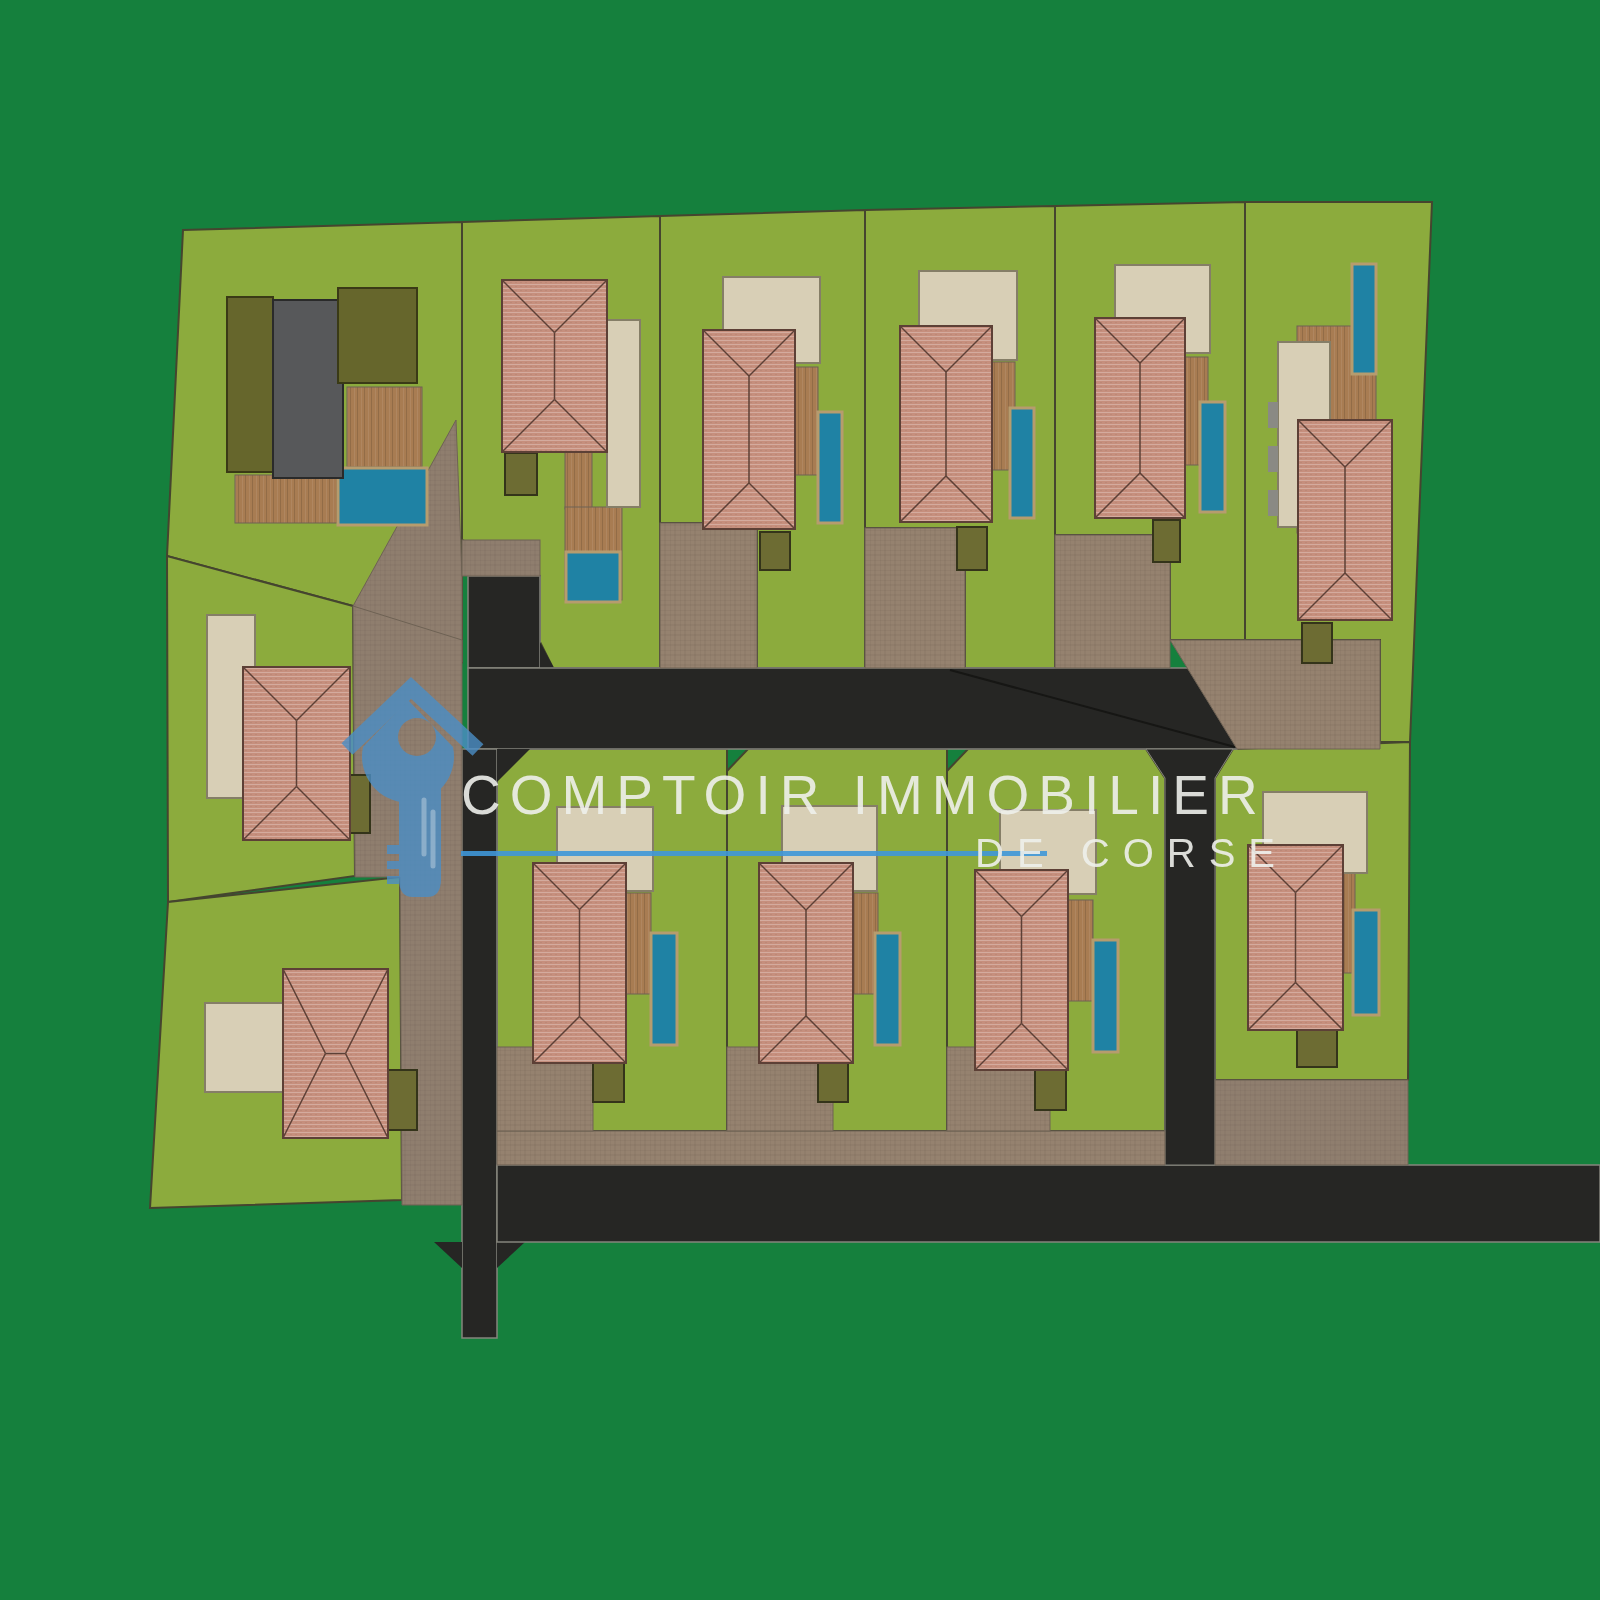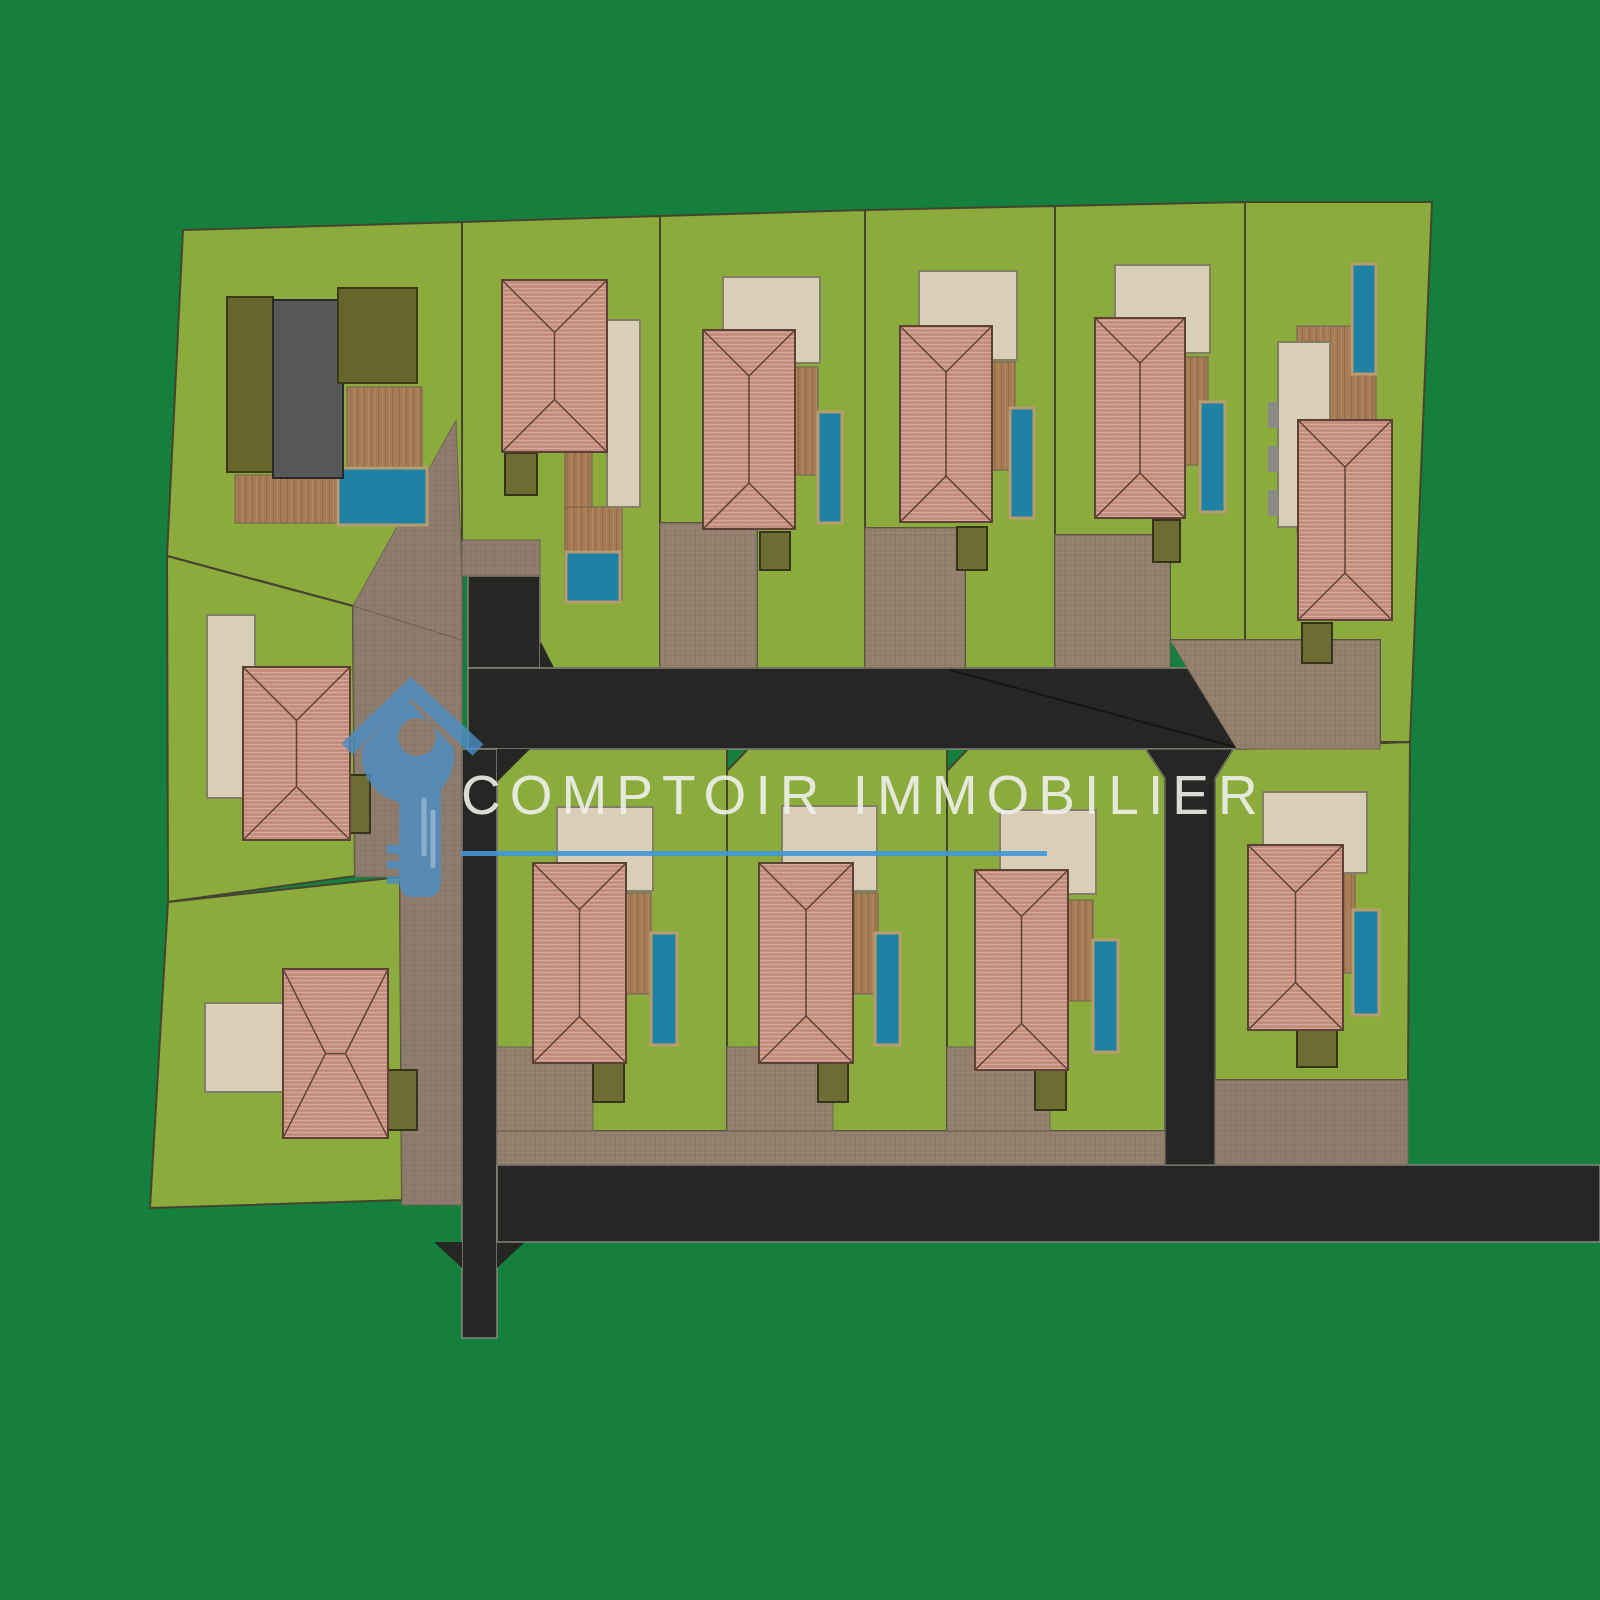--- a/index.html
+++ b/index.html
@@ -227,13 +227,14 @@
         <path d="M347,749 L411,688 L478,750" fill="none" stroke="#4b8ec6" stroke-width="16" stroke-linecap="butt"></path>
         <path d="M408,700 L453,747 A46,46 0 1 1 363,747 Z M417,737 m-19,0 a19,19 0 1 0 38,0 a19,19 0 1 0 -38,0 Z" fill="#4b8ec6" fill-rule="evenodd"></path>
         <path d="M399,786 L399,879 Q399,897 413,897 L427,897 Q441,897 441,879 L441,786 Z" fill="#4b8ec6"></path>
         <path d="M387,845 h12 v9 h-12 Z M387,861 h12 v8 h-12 Z M387,876 h12 v8 h-12 Z" fill="#4b8ec6"></path>
         <path d="M424,800 L424,854 M433,812 L433,866" fill="none" stroke="#8cbbe2" stroke-width="5" stroke-linecap="round"></path>
       </g>
   </svg>
 
   <div class="wm-line" style="background: rgb(63, 151, 216);"></div>
   <div class="wm-title" style="color: rgba(238, 239, 235, 0.9);">COMPTOIR IMMOBILIER</div>
+  <div class="wm-sub" style="color: rgba(238, 239, 235, 0.9);">DE CORSE</div>
 </div>
 
 </body></html>

